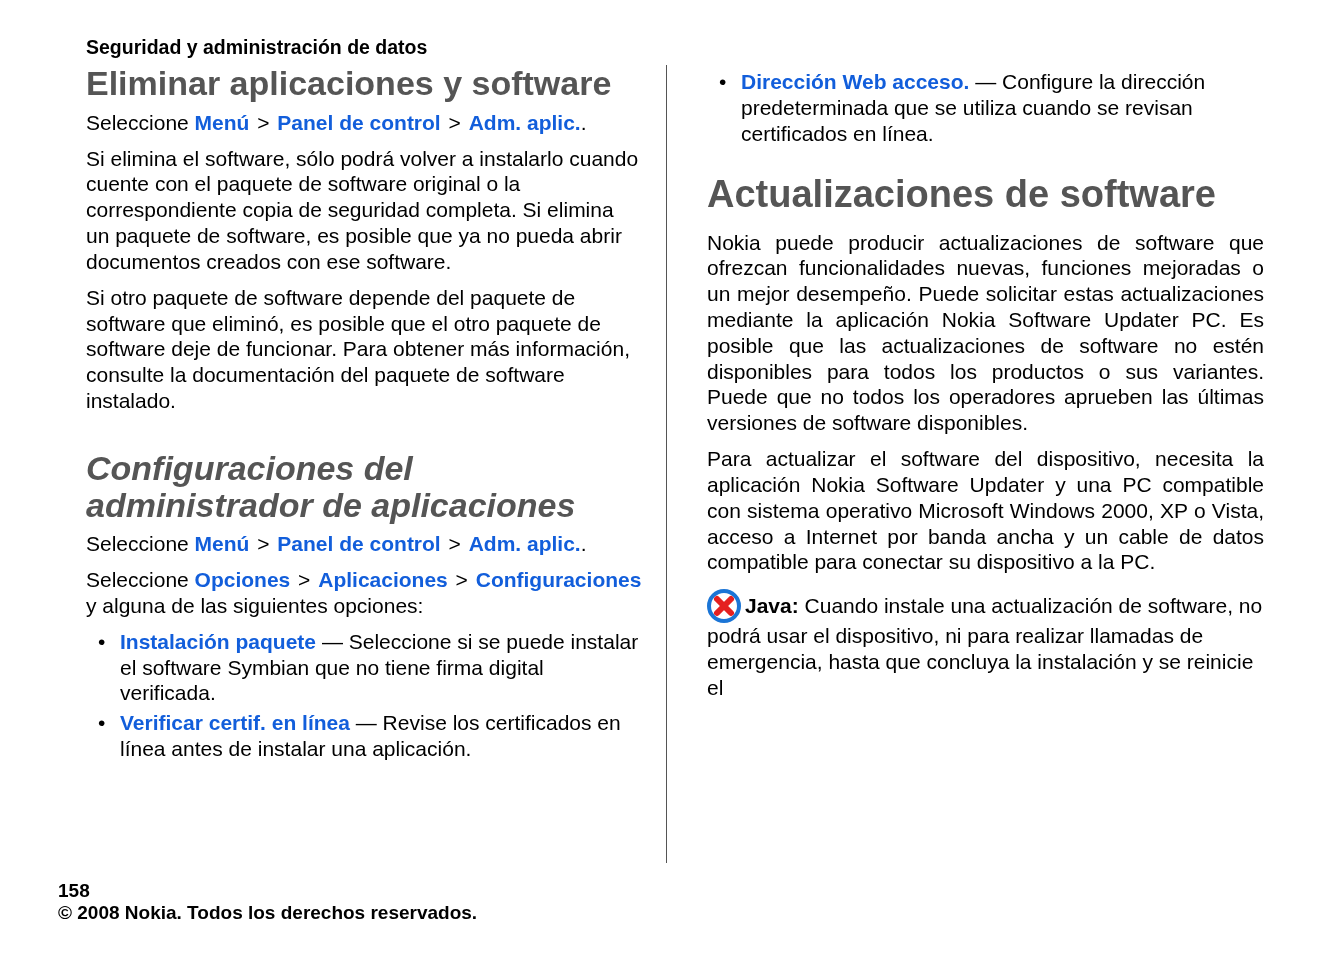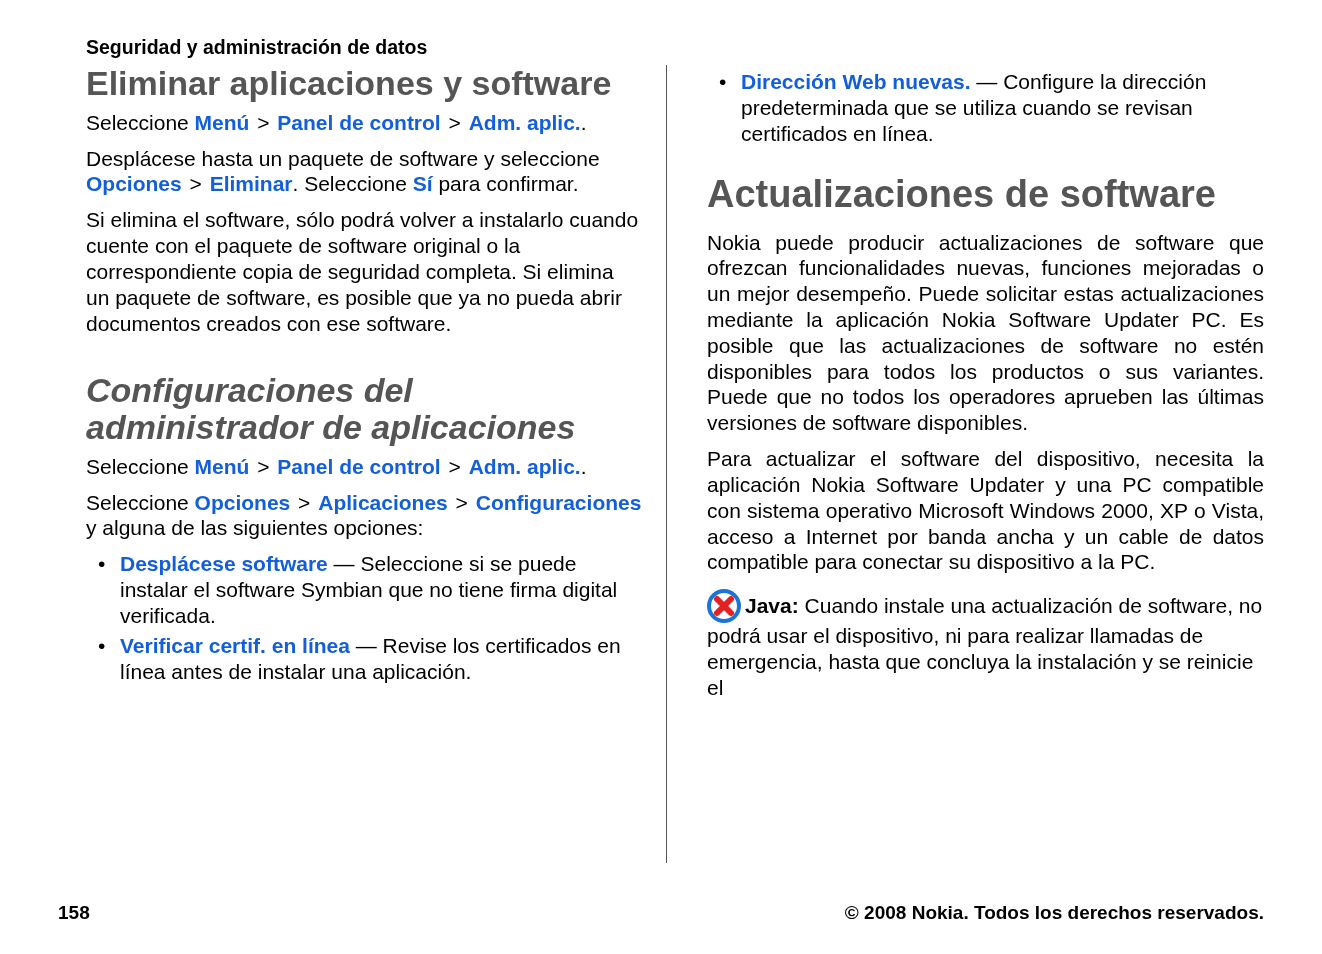--- a/index.html
+++ b/index.html
@@ -92,71 +92,70 @@
   .warn-icon svg { display:block; }
   .footer {
     position: absolute;
     bottom: 30px;
     left: 58px;
     right: 58px;
     display: flex;
     justify-content: space-between;
     font-weight: 700;
     font-size: 19px;
+    flex-direction: column;
   }
   .justify { text-align: justify; }
 </style>
 </head>
 <body>
 
 <div class="page">
 
   <div class="top-header">Seguridad y administración de datos</div>
 
   <div class="columns">
 
     <div class="col col-left">
 
       <h2 class="h2">Eliminar aplicaciones y software</h2>
 
       <p class="p">
         <span>Seleccione </span><span class="link">Menú</span><span class="gt"> &gt; </span><span class="link">Panel de control</span><span class="gt"> &gt; </span><span class="link">Adm. aplic.</span><span>.</span>
       </p>
 
-      <p class="p">
-        <span>Desplácese hasta un paquete de software y seleccione </span><span class="link">Opciones</span><span class="gt"> &gt; </span><span class="link">Eliminar</span><span>. Seleccione </span><span class="link">Sí</span><span> para confirmar.</span>
-      </p>
 
       <p class="p">Si elimina el software, sólo podrá volver a instalarlo cuando cuente con el paquete de software original o la correspondiente copia de seguridad completa. Si elimina un paquete de software, es posible que ya no pueda abrir documentos creados con ese software.</p>
+      <p class="p">Si otro paquete de software depende del paquete de software que eliminó, es posible que el otro paquete de software deje de funcionar. Para obtener más información, consulte la documentación del paquete de software instalado.</p>
 
       <h2 class="h2 spacer-top">Configuraciones del administrador de aplicaciones</h2>
 
       <p class="p">
         <span>Seleccione </span><span class="link">Menú</span><span class="gt"> &gt; </span><span class="link">Panel de control</span><span class="gt"> &gt; </span><span class="link">Adm. aplic.</span><span>.</span>
       </p>
 
       <p class="p">
         <span>Seleccione </span><span class="link">Opciones</span><span class="gt"> &gt; </span><span class="link">Aplicaciones</span><span class="gt"> &gt; </span><span class="link">Configuraciones</span><span> y alguna de las siguientes opciones:</span>
       </p>
 
       <ul class="bullets">
         <li>
-          <span class="link">Desplácese software</span><span> — Seleccione si se puede instalar el software Symbian que no tiene firma digital verificada.</span>
+          <span class="link">Instalación paquete</span><span> — Seleccione si se puede instalar el software Symbian que no tiene firma digital verificada.</span>
         </li>
         <li>
           <span class="link">Verificar certif. en línea</span><span> — Revise los certificados en línea antes de instalar una aplicación.</span>
         </li>
       </ul>
     </div>
 
     <div class="col col-right">
 
       <ul class="bullets">
         <li>
-          <span class="link">Dirección Web nuevas.</span><span> — Configure la dirección predeterminada que se utiliza cuando se revisan certificados en línea.</span>
+          <span class="link">Dirección Web acceso.</span><span> — Configure la dirección predeterminada que se utiliza cuando se revisan certificados en línea.</span>
         </li>
       </ul>
 
 
       <h1 class="h1">Actualizaciones de software</h1>
 
       <p class="p justify">Nokia puede producir actualizaciones de software que ofrezcan funcionalidades nuevas, funciones mejoradas o un mejor desempeño. Puede solicitar estas actualizaciones mediante la aplicación Nokia Software Updater PC. Es posible que las actualizaciones de software no estén disponibles para todos los productos o sus variantes. Puede que no todos los operadores aprueben las últimas versiones de software disponibles.</p>
       <p class="p justify">Para actualizar el software del dispositivo, necesita la aplicación Nokia Software Updater y una PC compatible con sistema operativo Microsoft Windows 2000, XP o Vista, acceso a Internet por banda ancha y un cable de datos compatible para conectar su dispositivo a la PC.</p>
 
       <p class="p" style="margin-top:14px">

